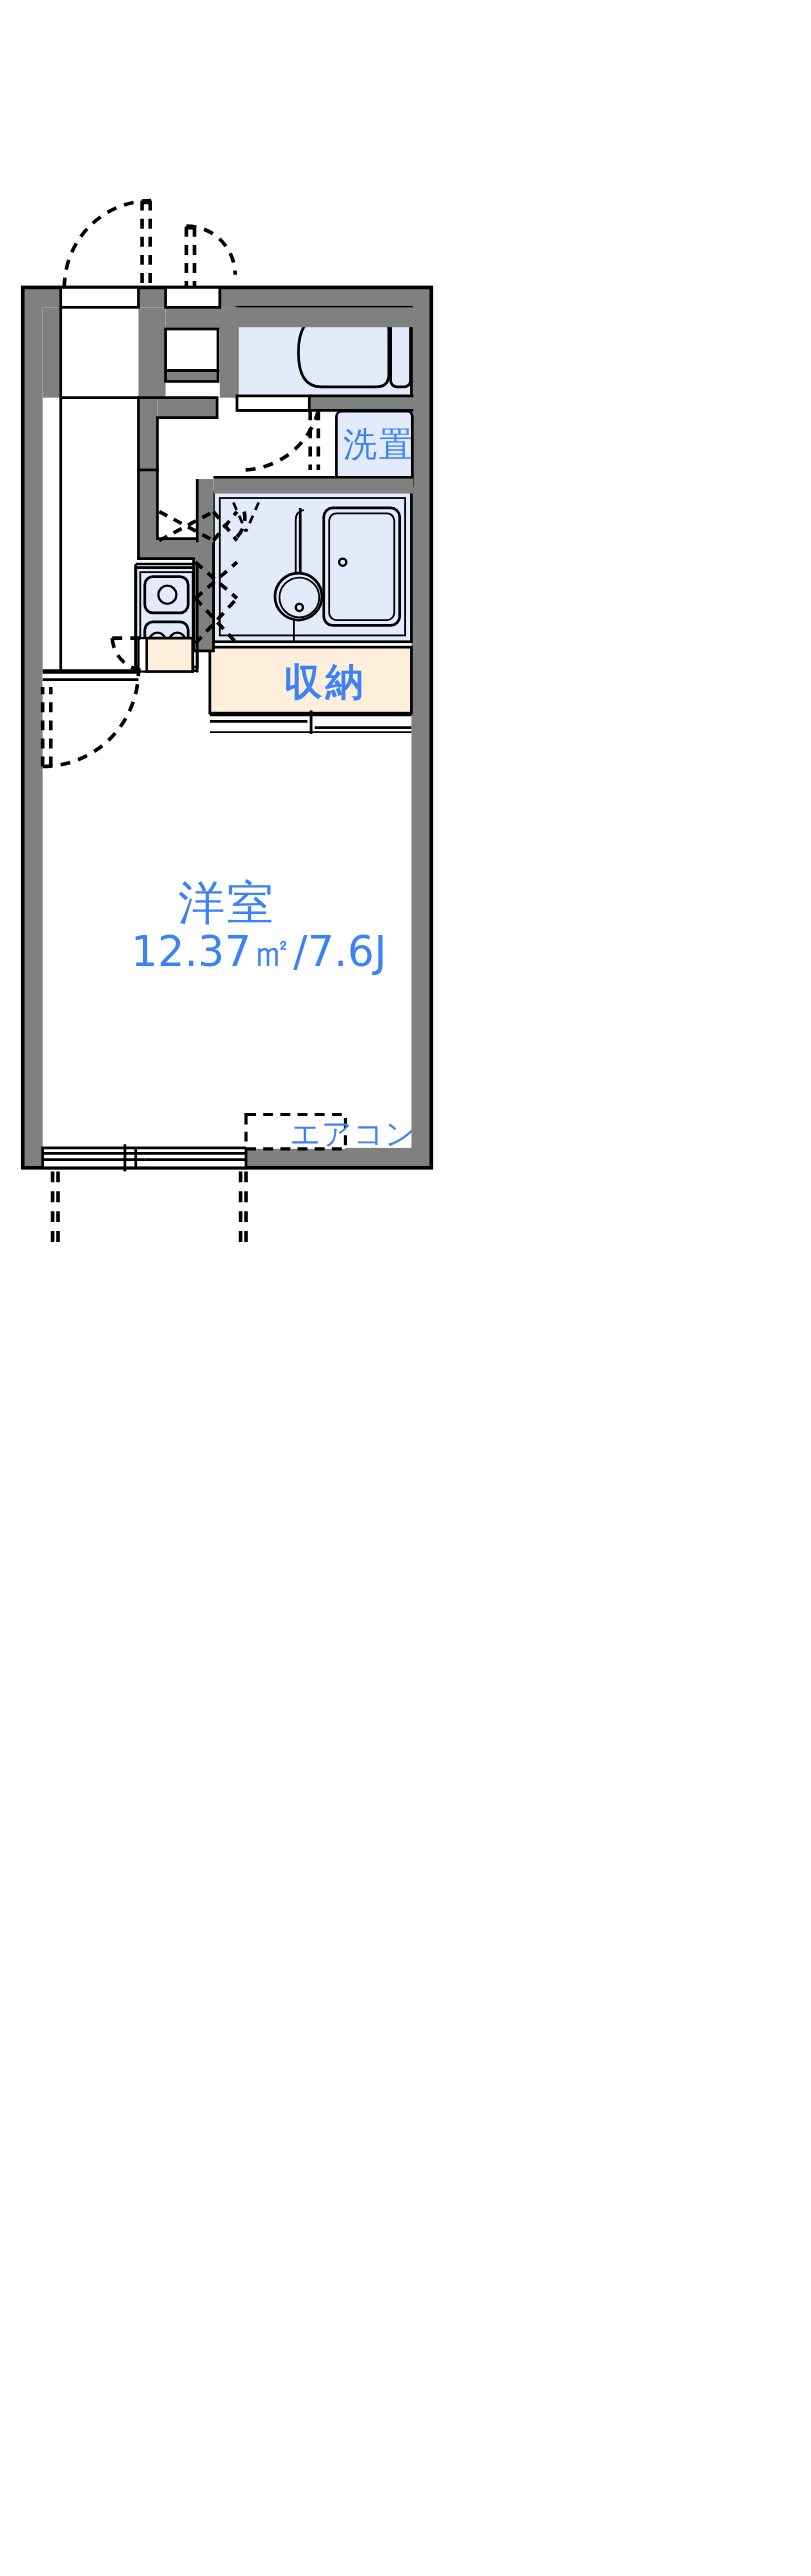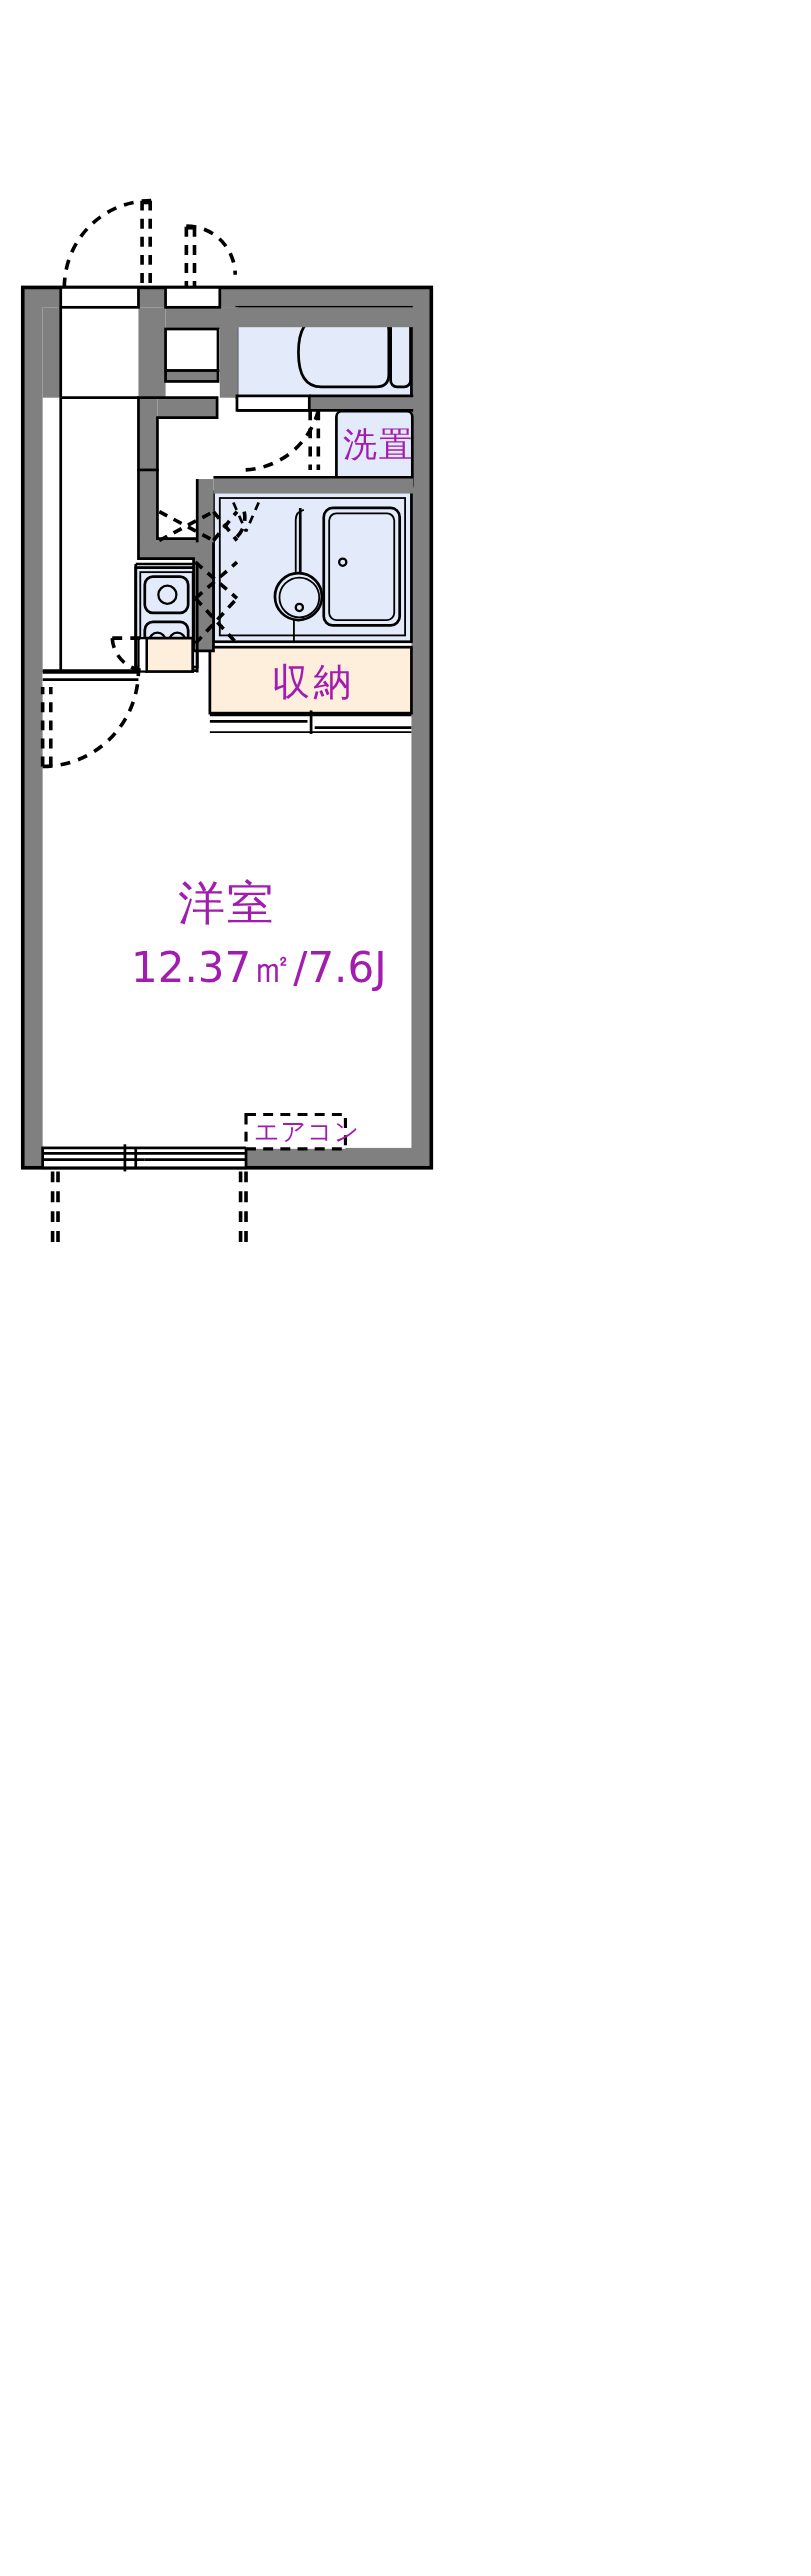--- a/index.html
+++ b/index.html
@@ -11,30 +11,30 @@
     position:relative;
     width:812px;
     height:2576px;
     background:#ffffff;
     overflow:hidden;
   }
   #plan-svg{position:absolute;left:0;top:0;width:812px;height:2576px;display:block;}
 
   .lbl{
     position:absolute;
-    color:#a21caf;
+    color:#3b82f6;
     white-space:nowrap;
     line-height:1;
     font-family:"DejaVu Sans","Liberation Sans",sans-serif;
   }
   .lbl-room-name{font-size:47px;letter-spacing:1.8px;}
   .lbl-room-area{font-size:42px;letter-spacing:0px;}
   .lbl-storage{font-size:38px;letter-spacing:3.6px;}
   .lbl-wash{font-size:34px;letter-spacing:1.8px;}
-  .lbl-aircon{font-size:25px;letter-spacing:0.9px;}
+  .lbl-aircon{font-size:30px;letter-spacing:0.9px;margin-left:36px;}
 </style>
 </head>
 <body>
 
 <div id="plan-root">
 
   <svg id="plan-svg" viewBox="0 0 898 2850" xmlns="http://www.w3.org/2000/svg">
 
     <defs>
       
@@ -243,22 +243,22 @@
 
     <g>
       <rect x="67" y="318" width="86" height="22" fill="#ffffff" stroke="#000000" stroke-width="3"></rect>
       <rect x="183" y="318" width="60" height="22" fill="#ffffff" stroke="#000000" stroke-width="3"></rect>
     </g>
 
   </svg>
 
   <div class="lbl lbl-room-name" style="left:178px;top:879px;text-align:right;">洋室</div>
 
-  <div class="lbl lbl-room-area" style="left:131px;top:931px;margin-top:16px;">12.37㎡/7.6J</div>
-
-  <div class="lbl lbl-storage" style="left:272px;top:663px;">収納</div>
+  <div class="lbl lbl-room-area" style="left:131px;top:931px;">12.37㎡/7.6J</div>
+
+  <div class="lbl lbl-storage" style="left:284px;top:663px;font-weight:bold;">収納</div>
 
   <div class="lbl lbl-wash" style="left:343px;top:427px;">洗置</div>
 
   <div class="lbl lbl-aircon" style="left:254px;top:1119px;">エアコン</div>
 
 </div>
 
 
 </body></html>

